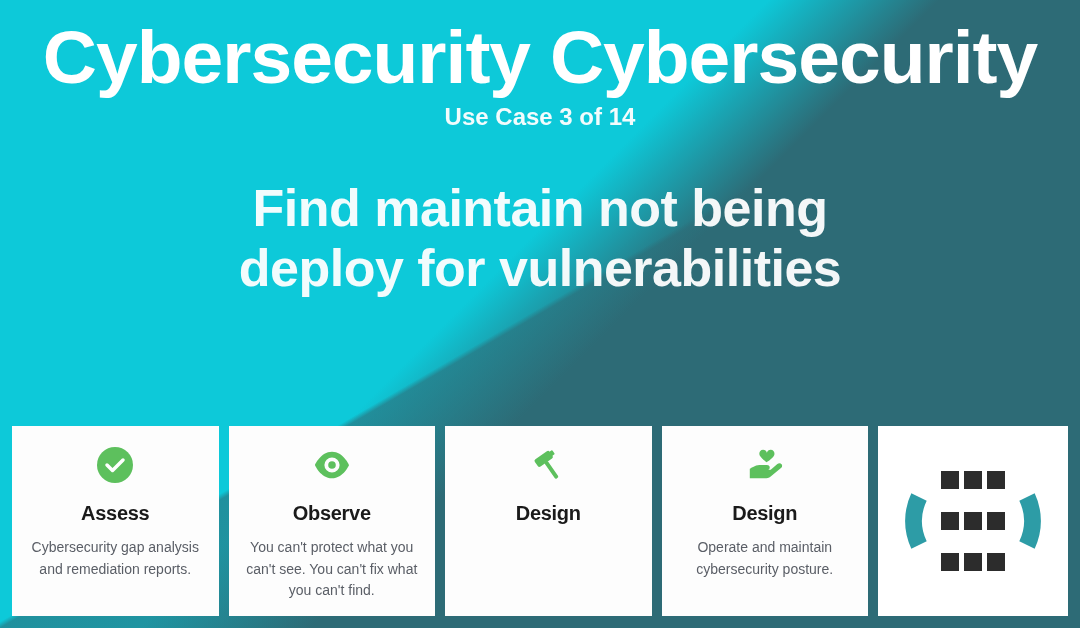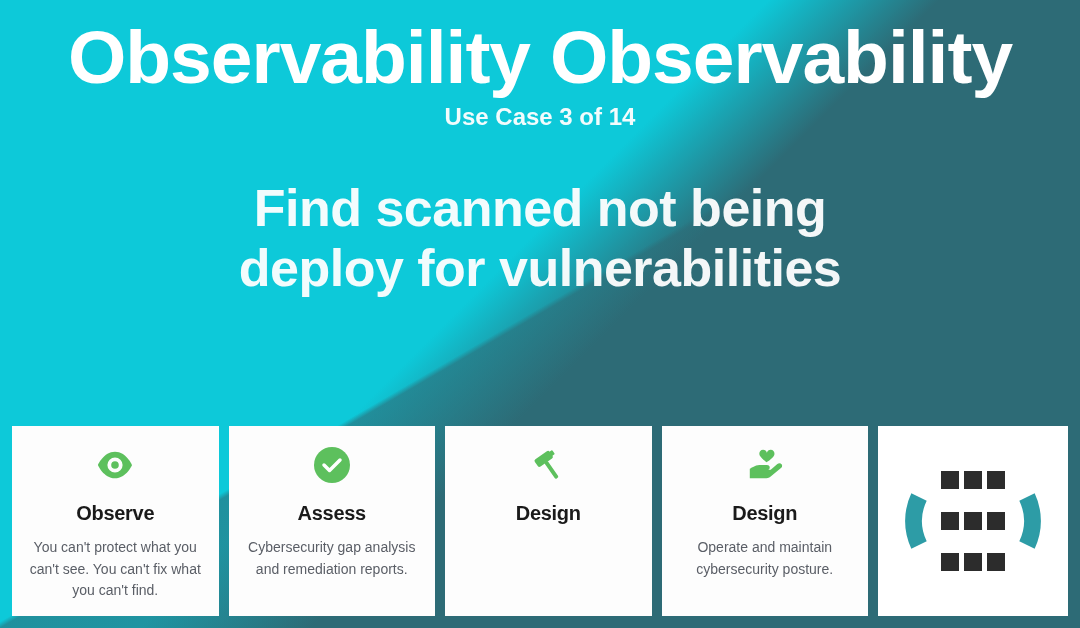--- a/index.html
+++ b/index.html
@@ -97,49 +97,49 @@
       padding: 22px;
     }
     .logo-card svg { display: block; }
   </style>
 </head>
 <body>
 
 <div class="diagonal-overlay"></div>
 
 <div class="hero">
-  <div class="title">Observability Observability</div>
+  <div class="title">Cybersecurity Cybersecurity</div>
   <div class="subtitle">Use Case 3 of 14</div>
   <div class="heading">
-    <span>Find scanned not being</span><br>
+    <span>Find maintain not being</span><br>
     <span>deploy for vulnerabilities</span>
   </div>
 </div>
 
 <div class="cards-row">
-
-  <div class="card">
-    <div class="card-icon">
-      <svg width="40" height="28" viewBox="0 0 40 28">
-        <path d="M20 0 C8 0 2 14 2 14 S8 28 20 28 S38 14 38 14 S32 0 20 0 Z M20 22 A8 8 0 1 1 20 6 A8 8 0 1 1 20 22 Z M20 10 A4 4 0 1 0 20 18 A4 4 0 1 0 20 10 Z" fill="#5dc05d"></path>
-      </svg>
-    </div>
-    <div class="card-title">Observe</div>
-    <div class="card-desc">You can't protect what you can't see. You can't fix what you can't find.</div>
-  </div>
 
   <div class="card">
     <div class="card-icon">
       <svg width="36" height="36" viewBox="0 0 36 36">
         <circle cx="18" cy="18" r="18" fill="#5dc05d"></circle>
         <path d="M10 18 L15.5 23.5 L26 13" stroke="#ffffff" stroke-width="3.5" fill="none" stroke-linecap="round" stroke-linejoin="round"></path>
       </svg>
     </div>
     <div class="card-title">Assess</div>
     <div class="card-desc">Cybersecurity gap analysis and remediation reports.</div>
+  </div>
+
+  <div class="card">
+    <div class="card-icon">
+      <svg width="40" height="28" viewBox="0 0 40 28">
+        <path d="M20 0 C8 0 2 14 2 14 S8 28 20 28 S38 14 38 14 S32 0 20 0 Z M20 22 A8 8 0 1 1 20 6 A8 8 0 1 1 20 22 Z M20 10 A4 4 0 1 0 20 18 A4 4 0 1 0 20 10 Z" fill="#5dc05d"></path>
+      </svg>
+    </div>
+    <div class="card-title">Observe</div>
+    <div class="card-desc">You can't protect what you can't see. You can't fix what you can't find.</div>
   </div>
 
   <div class="card">
     <div class="card-icon">
       <svg width="36" height="36" viewBox="0 0 36 36">
         <g transform="rotate(-35 18 18)">
           <rect x="16" y="14" width="4" height="20" rx="1.5" fill="#5dc05d"></rect>
           <rect x="9" y="6" width="18" height="9" rx="2" fill="#5dc05d"></rect>
           <rect x="25" y="8" width="5" height="5" rx="1" fill="#5dc05d"></rect>
         </g>

